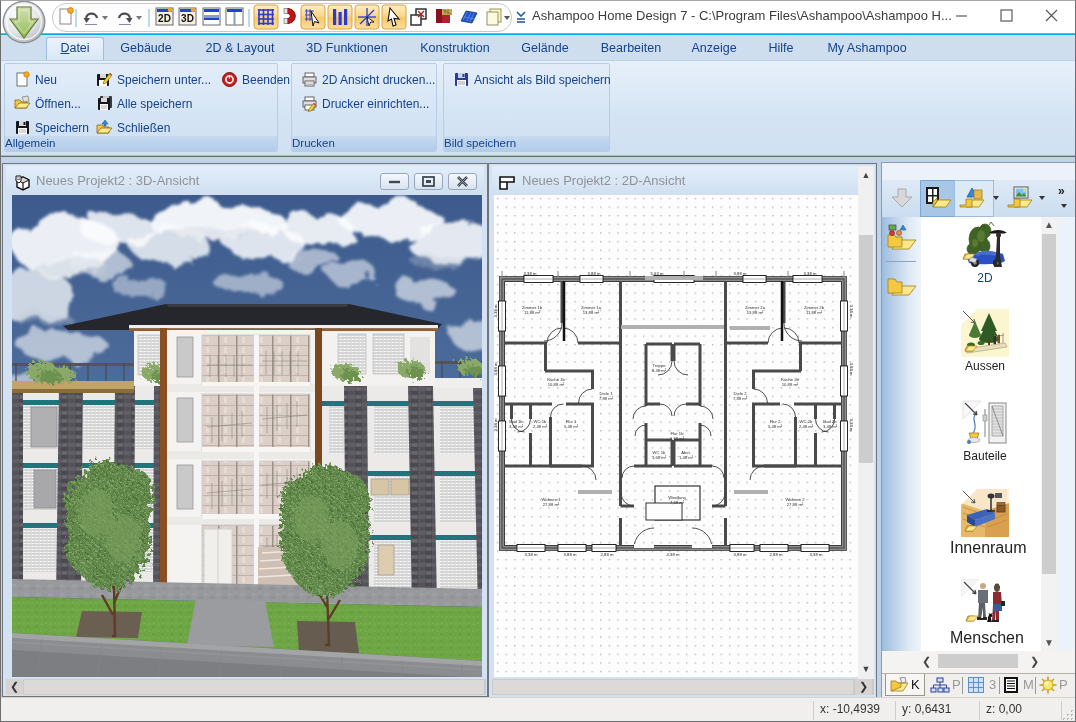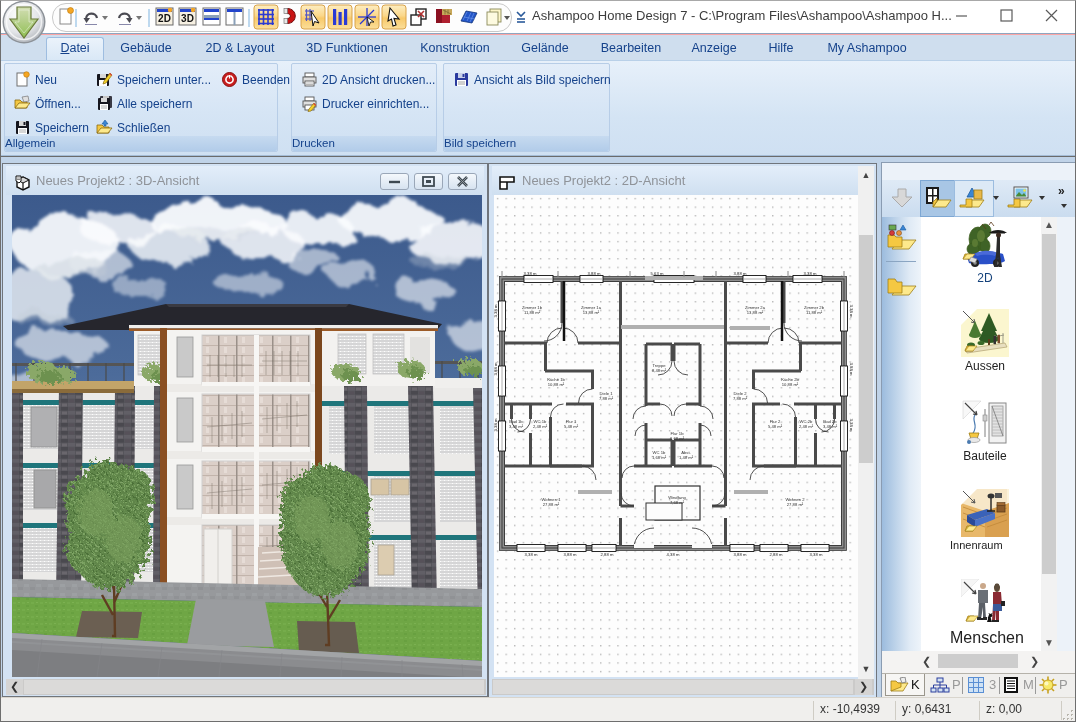--- a/index.html
+++ b/index.html
@@ -1,17 +1,17 @@
 <!DOCTYPE html>
 <html><head>
 <meta charset="utf-8">
 <style>
   html,body{margin:0;padding:0;}
   body{font-family:"Liberation Sans",sans-serif;}
-  #app{position:relative;width:1076px;height:722px;background:#fca5a5;overflow:hidden;}
+  #app{position:relative;width:1076px;height:722px;background:#0ea5e9;overflow:hidden;}
   #app *{box-sizing:border-box;}
   .abs{position:absolute;}
 
   
   #titlebar{left:0;top:0;width:1076px;height:34px;background:#fff;border-bottom:1px solid #8ea6c0;}
   #titleline{left:0;top:35px;width:1076px;height:1px;background:#b9cadd;}
   #qat{left:52px;top:3px;width:460px;height:29px;background:#fdfdfd;border:1px solid #c9c9c9;border-radius:14px;}
   #wtitle{left:532px;top:8px;font-size:13px;color:#3c3c3c;white-space:nowrap;}
 
   
@@ -1119,21 +1119,21 @@
         <polygon points="14,31 34,24 34,30 14,38" fill="#4a72c8"></polygon>
         <path d="M30 8 L30 22 M26 22 L34 22" stroke="#222" stroke-width="1.4"></path>
         <ellipse cx="30" cy="7" rx="3.5" ry="2.5" fill="#333"></ellipse>
         <rect x="36" y="16" width="8" height="7" fill="#8a5a2a" stroke="#5a3a18" stroke-width="0.8"></rect>
         <rect x="36" y="13.5" width="8" height="3" fill="#a06a34" stroke="#5a3a18" stroke-width="0.6"></rect>
         <rect x="34" y="4" width="7" height="5" fill="#555"></rect>
         <polygon points="4,42 12,42 12,37 6,37" fill="#f5c842" stroke="#a07d16" stroke-width="0.8"></polygon>
         <polygon points="4,42 8,37 16,37 12,42" fill="#fde98c" stroke="#a07d16" stroke-width="0.6"></polygon>
       </svg>
     </div>
-    <div class="abs" style="left:68px;top:376px;width:70px;text-align:left;font-size:11px;color:#222;">Innenraum</div>
+    <div class="abs" style="left:68px;top:376px;width:70px;text-align:left;font-size:16px;color:#222;">Innenraum</div>
     <div class="abs" id="catmensch" style="left:79px;top:416px;width:48px;height:48px;">
       <svg width="48" height="48" viewBox="0 0 48 48">
         <rect width="48" height="48" fill="#fff"></rect>
         <polygon points="0,0 18,0 0,18" fill="#f6f6f6" stroke="#ddd" stroke-width="0.5"></polygon>
         <path d="M3 3 L15 15 M15 15 L11 14 M15 15 L14 11" stroke="#444" stroke-width="1.2"></path>
 
         <circle cx="22" cy="7" r="3" fill="#caa88a"></circle>
         <path d="M18 11 L26 11 L27 24 L24 24 L25 40 L22 40 L22 28 L20 40 L17 40 L18 24 Z" fill="#5a5f66"></path>
         <rect x="17" y="11" width="10" height="13" fill="#6a6f76"></rect>
         <path d="M17 40 L22 40 M22 40 L25 40" stroke="#222" stroke-width="2"></path>

